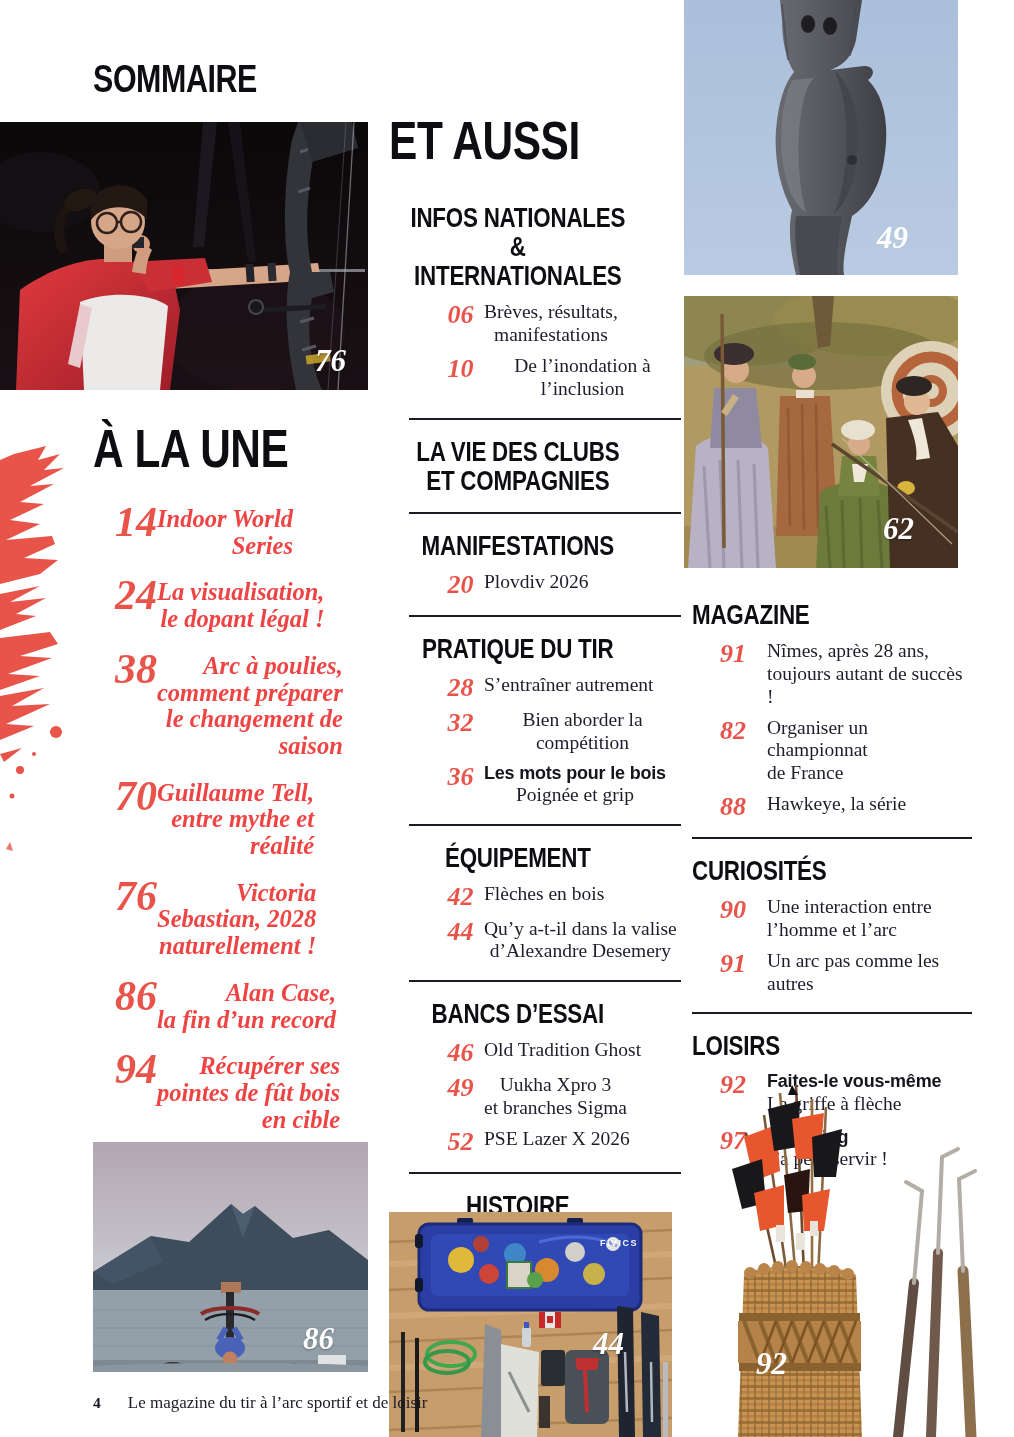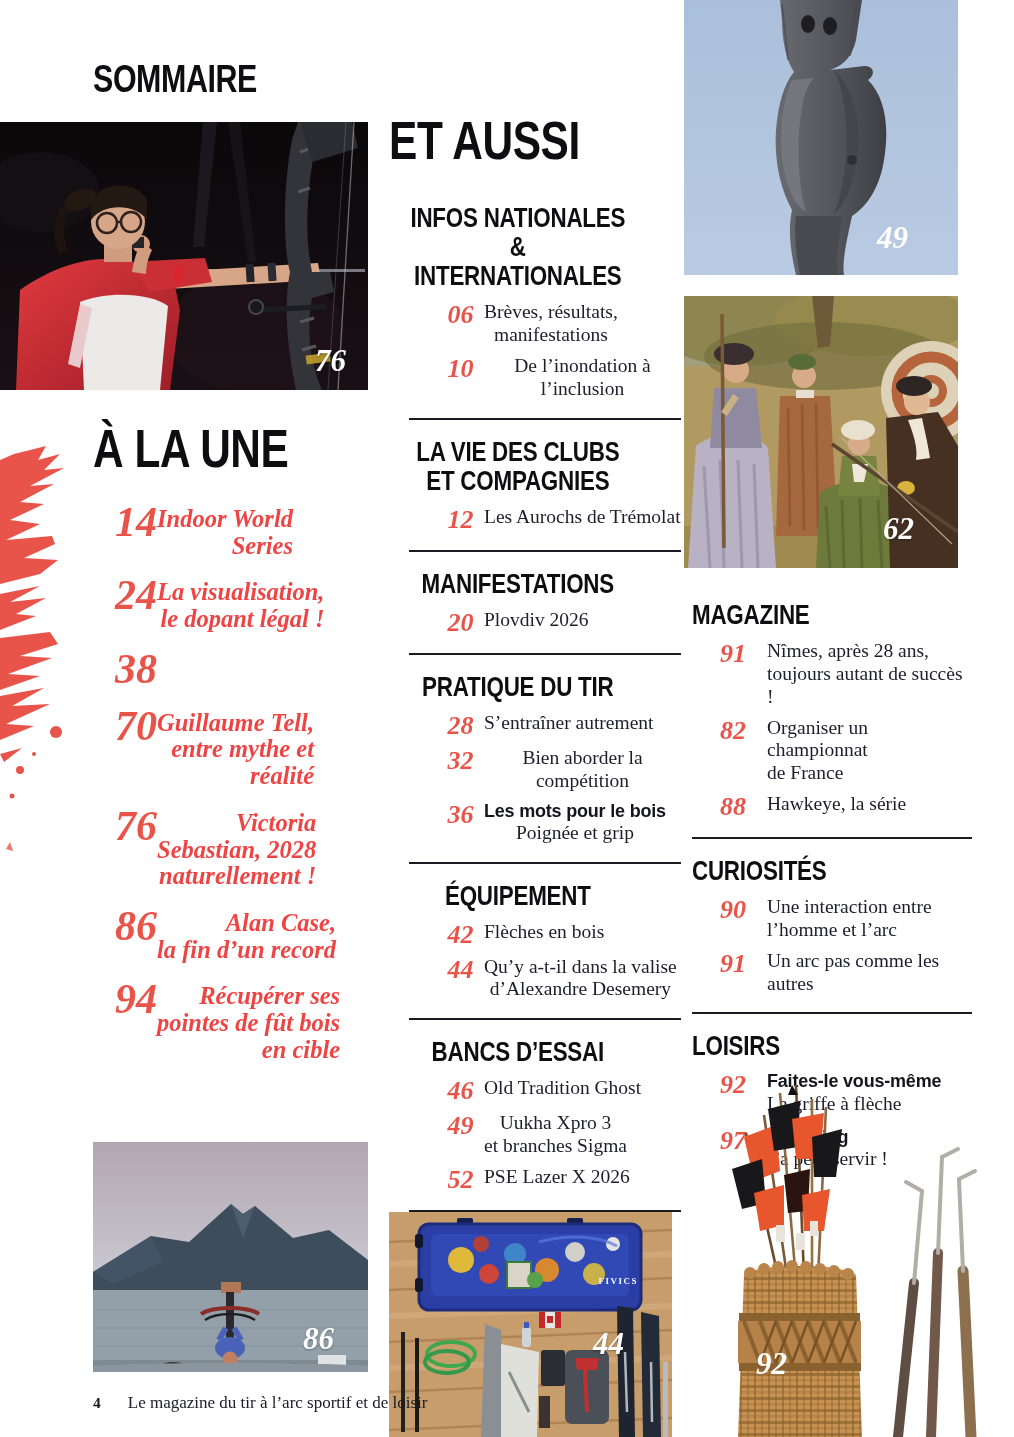--- a/index.html
+++ b/index.html
@@ -56,21 +56,21 @@
     text-shadow:0 1px 2px rgba(0,0,0,.35);
   }
   #num-archer{right:22px;bottom:14px;}
   #num-grip{right:50px;bottom:22px;text-shadow:none;}
   #num-painting{right:44px;bottom:24px;}
   #num-flight{right:34px;bottom:18px;}
   #num-case{right:48px;bottom:78px;}
   #num-quiver{left:72px;bottom:58px;text-shadow:none;}
   #case-brand{
     position:absolute;right:34px;top:26px;color:#fff;opacity:.95;
-    font-family:Liberation Serif, serif;font-weight:700;font-size:9px;letter-spacing:1.5px;margin-top:38px;
+    font-family:Liberation Sans, sans-serif;font-weight:700;font-size:9px;letter-spacing:1.5px;
   }
 
   
   #footer{position:absolute;left:93px;top:1393px;display:flex;align-items:baseline;}
   #footer-num{font-weight:700;font-size:15.5px;color:#15151D;}
   #footer-tagline{font-size:17px;color:#1B1B26;margin-left:27px;}
 </style>
 </head>
 <body>
 
@@ -146,20 +146,24 @@
       <span class="feature-text">Indoor World
 Series</span>
     </div>
     <div class="feature-item">
       <span class="feature-num">24</span>
       <span class="feature-text">La visualisation,
 le dopant légal !</span>
     </div>
     <div class="feature-item">
       <span class="feature-num">38</span>
+      <span class="feature-text">Arc à poulies,
+comment préparer
+le changement de
+saison</span>
     </div>
     <div class="feature-item">
       <span class="feature-num">70</span>
       <span class="feature-text">Guillaume Tell,
 entre mythe et
 réalité</span>
     </div>
     <div class="feature-item">
       <span class="feature-num">76</span>
       <span class="feature-text">Victoria
@@ -195,26 +199,20 @@
         <span class="toc-num">10</span>
         <span class="toc-text">
           <div class="toc-line">De l’inondation à l’inclusion</div>
         </span>
       </div>
     </section>
     <div class="divider"></div>
     <section class="toc-section">
       <h3 class="cond section-head">LA VIE DES CLUBS
 ET COMPAGNIES</h3>
-      <div class="toc-item">
-        <span class="toc-num">12</span>
-        <span class="toc-text">
-          <div class="toc-line">Les Aurochs de Trémolat</div>
-        </span>
-      </div>
     </section>
     <div class="divider"></div>
     <section class="toc-section">
       <h3 class="cond section-head">MANIFESTATIONS</h3>
       <div class="toc-item">
         <span class="toc-num">20</span>
         <span class="toc-text">
           <div class="toc-line">Plovdiv 2026</div>
         </span>
       </div>

